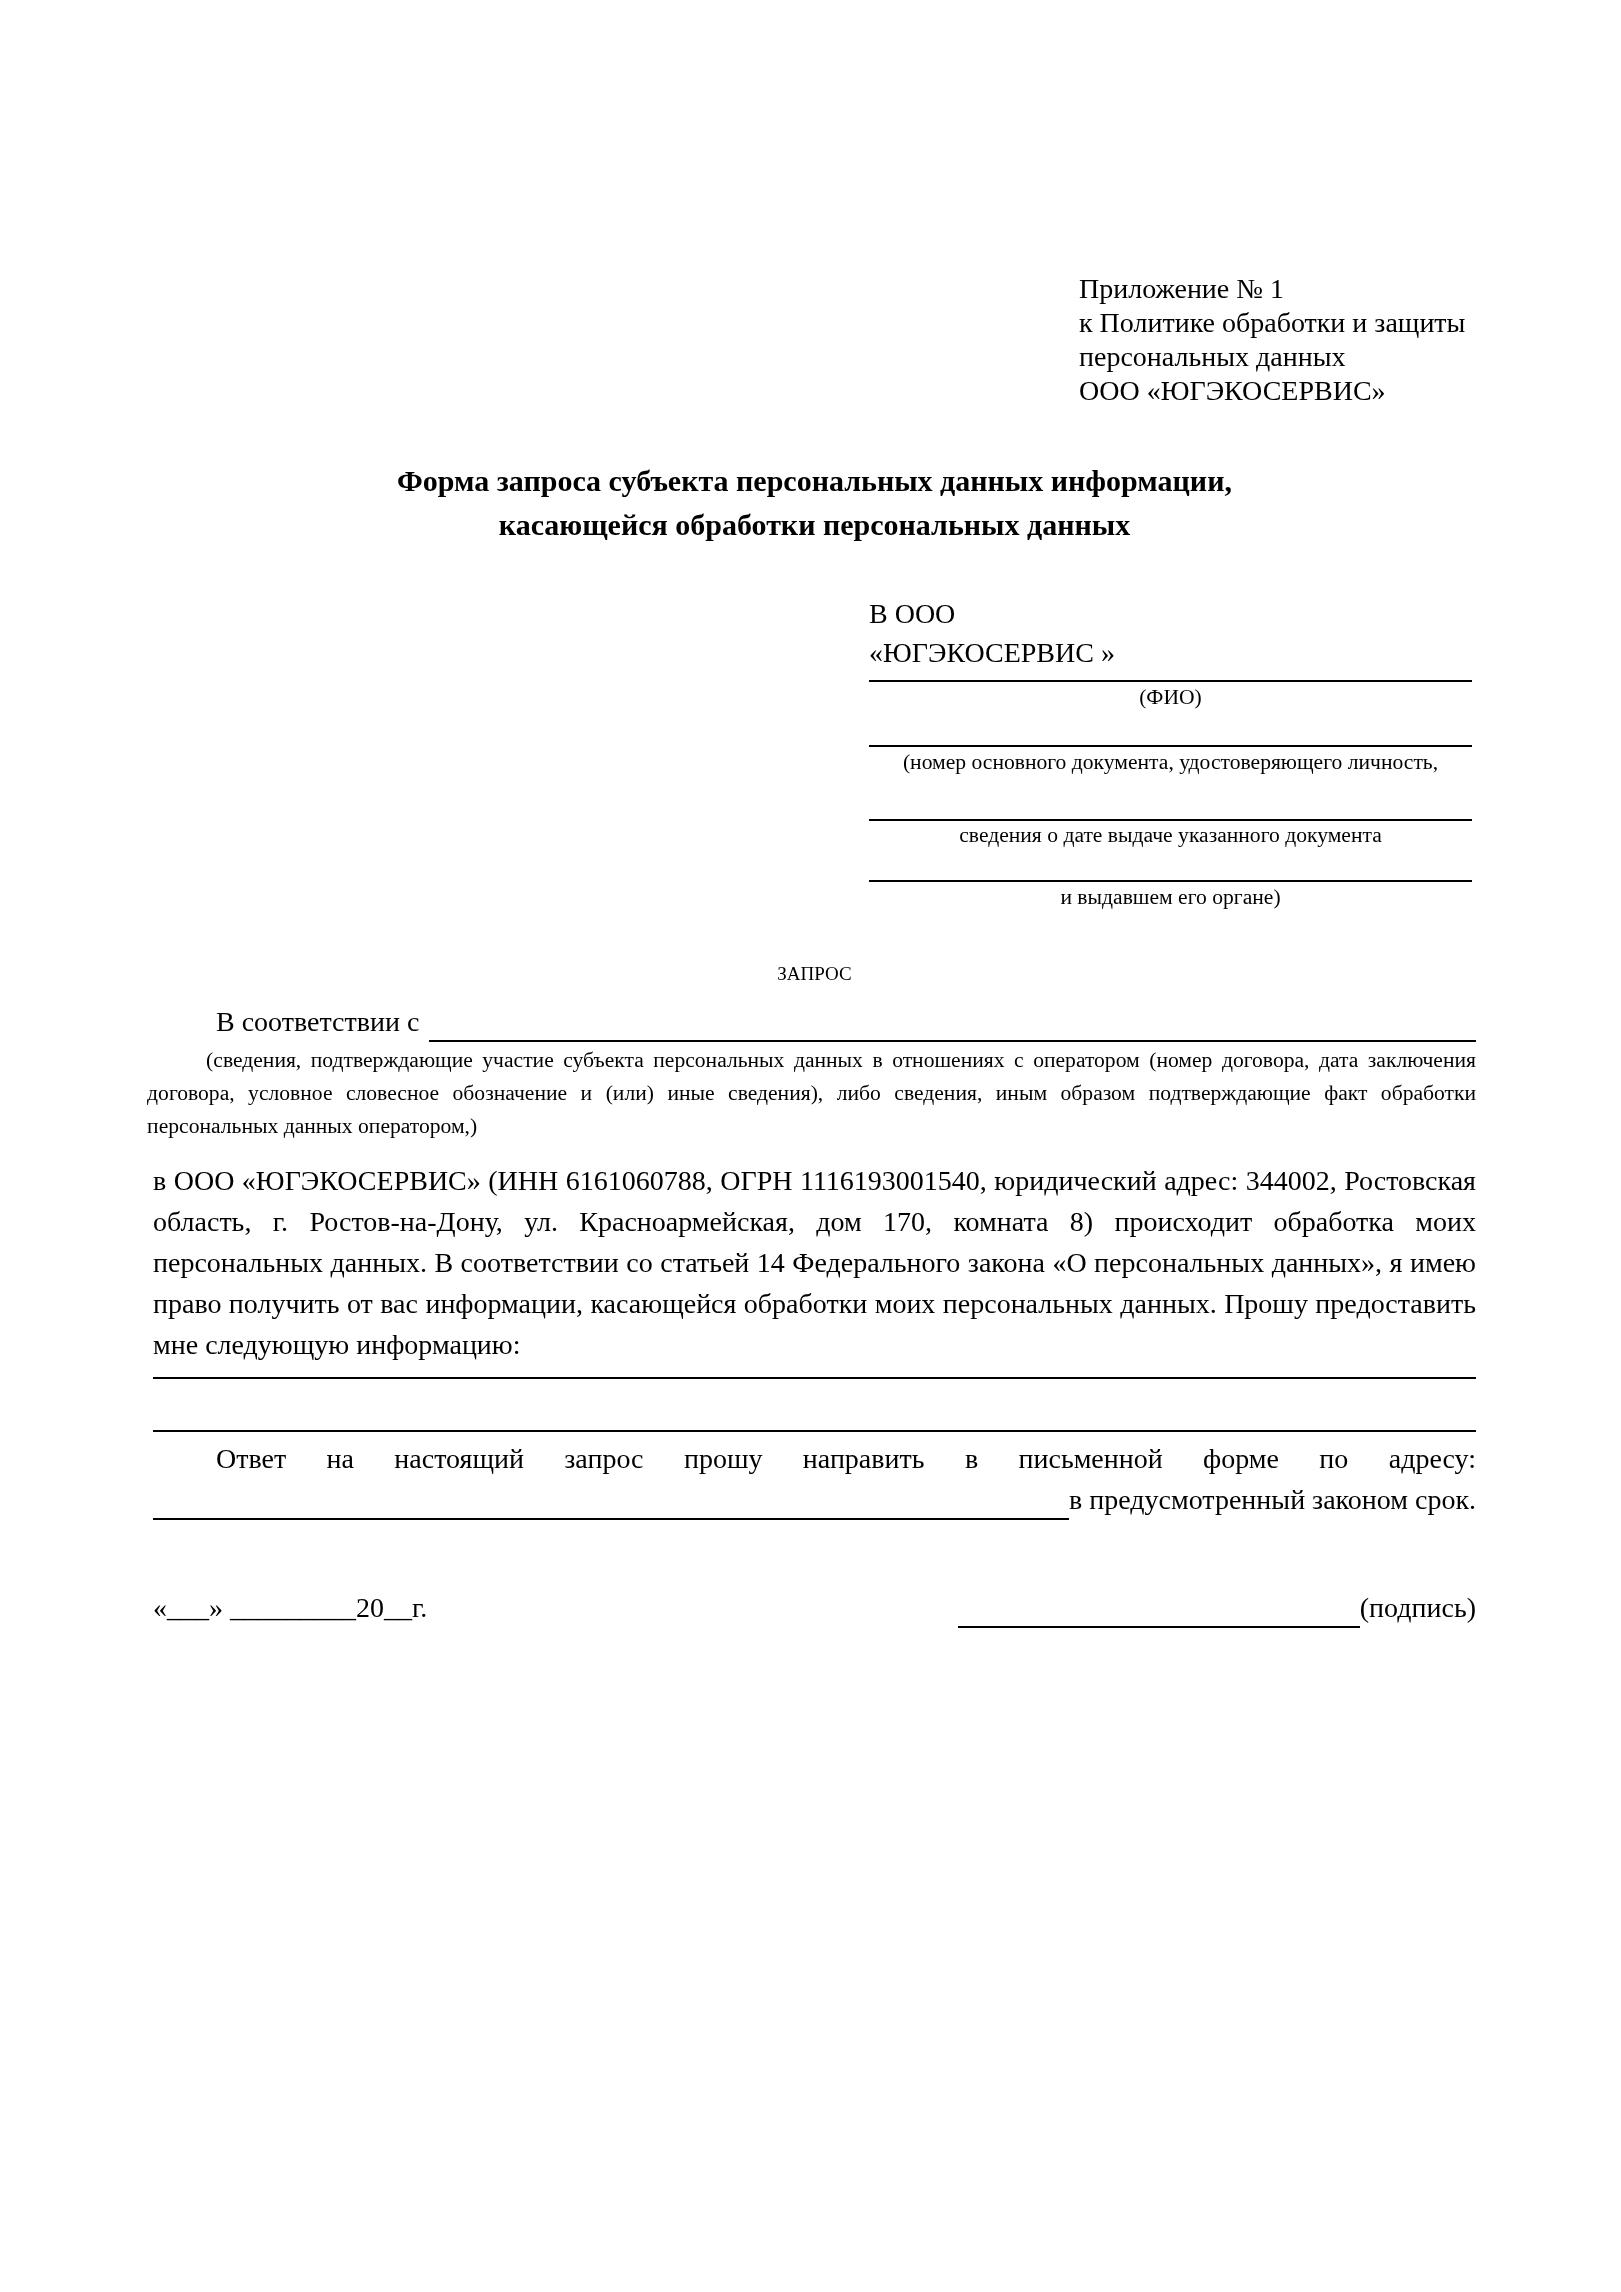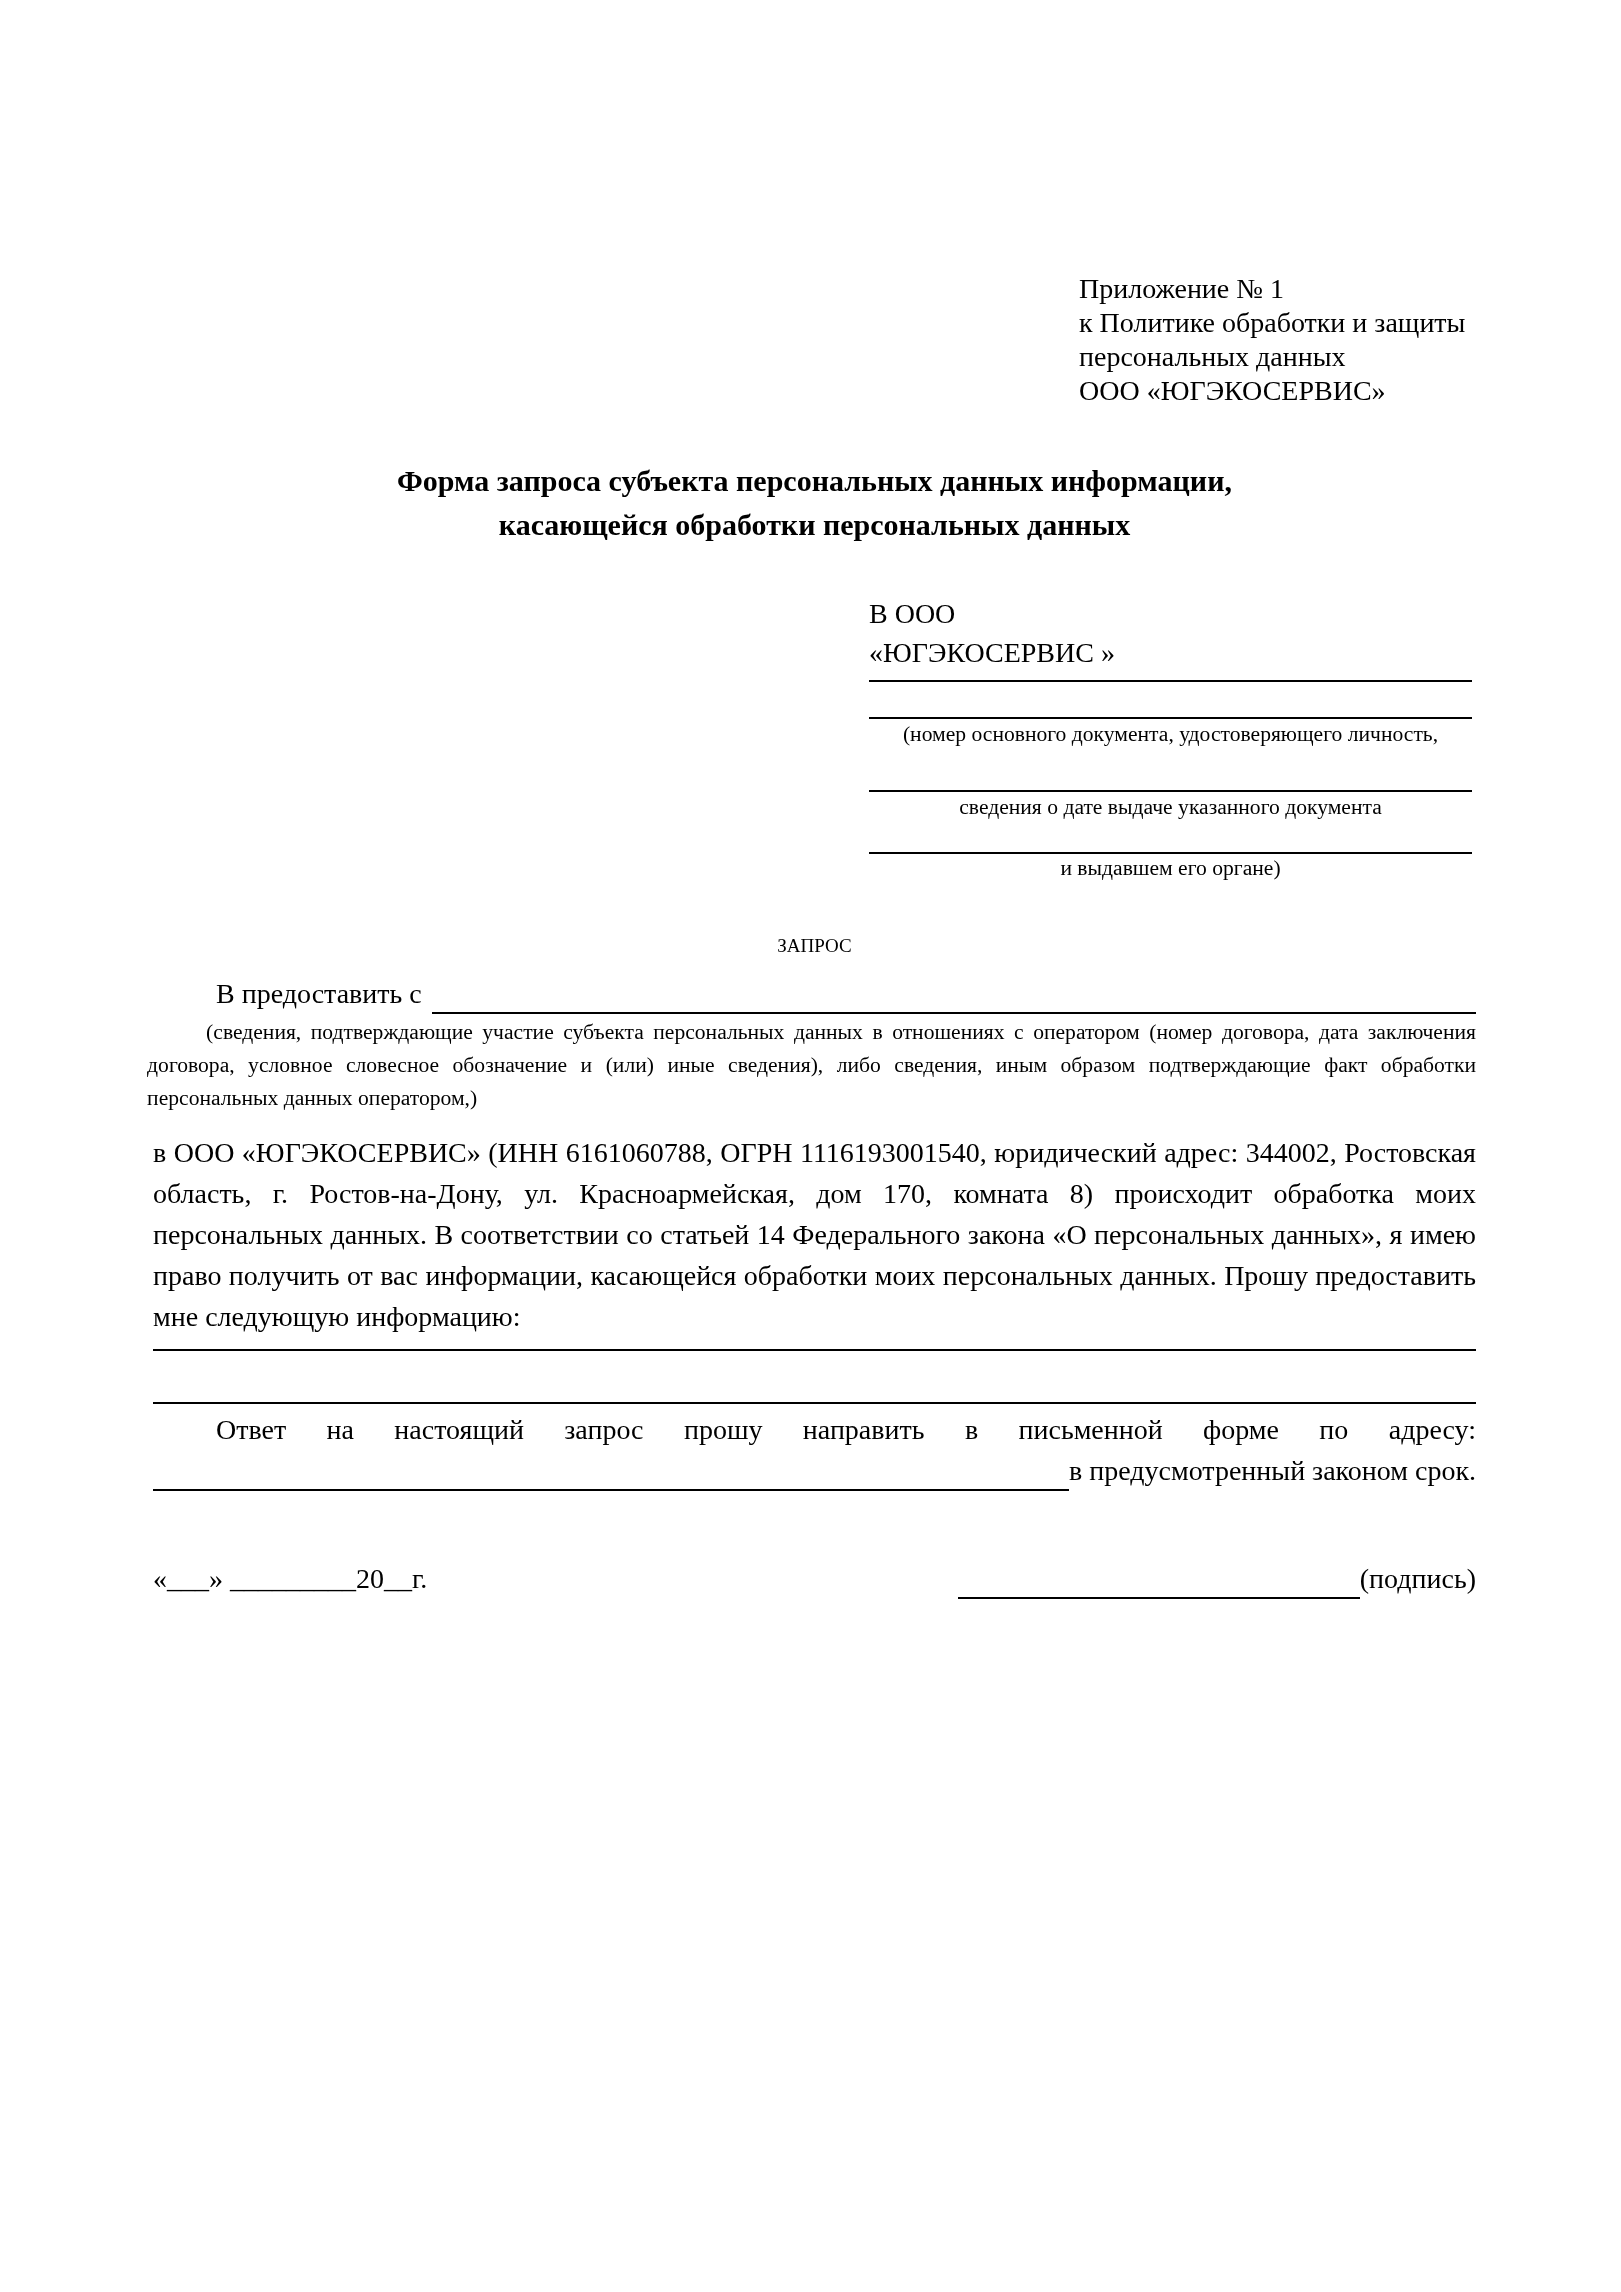--- a/index.html
+++ b/index.html
@@ -129,35 +129,36 @@
     <div class="doc-title">
       <div>Форма запроса субъекта персональных данных информации,</div>
       <div>касающейся обработки персональных данных</div>
     </div>
 
     <div class="addressee">
       <div class="addr-line">В ООО</div>
       <div class="addr-line">«ЮГЭКОСЕРВИС »</div>
 
       <div class="field-line f1"></div>
+      <div class="caption">(ФИО)</div>
 
       <div class="field-line f2"></div>
       <div class="caption">(номер основного документа, удостоверяющего личность,</div>
 
       <div class="field-line f3"></div>
       <div class="caption">сведения о дате выдаче указанного документа</div>
 
       <div class="field-line f4"></div>
       <div class="caption">и выдавшем его органе)</div>
     </div>
 
     <div class="zapros-heading">ЗАПРОС</div>
 
     <div class="accordance">
-      <span class="label">В предоставить с</span>
+      <span class="label">В соответствии с</span>
       <span class="fill"></span>
     </div>
 
     <div class="fine-note">(сведения, подтверждающие участие субъекта персональных данных в отношениях с оператором (номер договора, дата заключения договора, условное словесное обозначение и (или) иные сведения), либо сведения, иным образом подтверждающие факт обработки персональных данных оператором,)</div>
 
     <div class="body-par">в ООО «ЮГЭКОСЕРВИС» (ИНН 6161060788, ОГРН 1116193001540, юридический адрес: 344002, Ростовская область, г. Ростов-на-Дону, ул. Красноармейская, дом 170, комната 8) происходит обработка моих персональных данных. В соответствии со статьей 14 Федерального закона «О персональных данных», я имею право получить от вас информации, касающейся обработки моих персональных данных. Прошу предоставить мне следующую информацию:</div>
 
     <div class="blank-row1"></div>
     <div class="blank-row2"></div>
 

